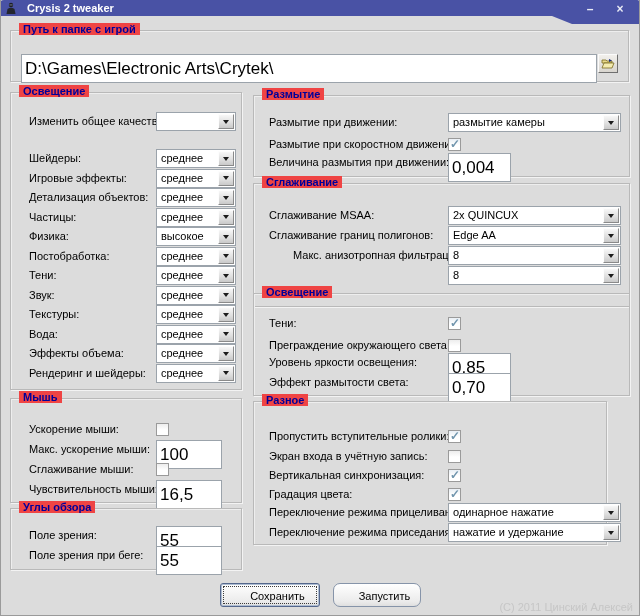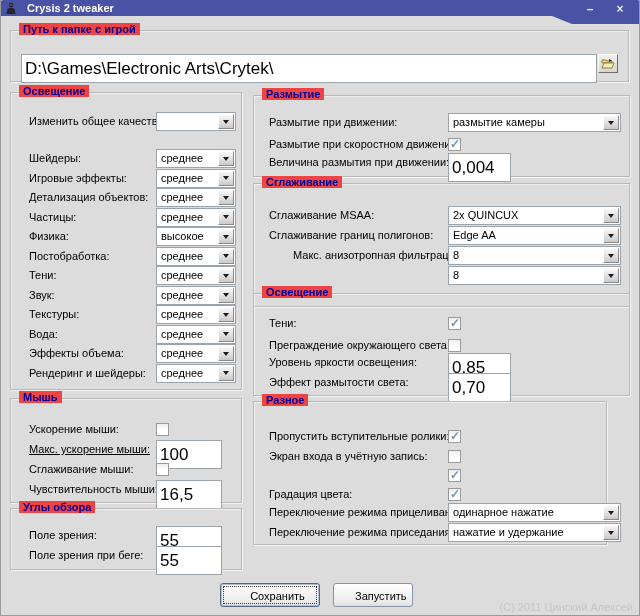--- a/index.html
+++ b/index.html
@@ -181,21 +181,21 @@
       </span>
   </div>
 </div>
 
 <div class="grp" style="left:10px;top:398px;width:232px;height:105px;">
   <span class="grp-title">Мышь</span>
 
   <span class="lbl" style="left:18px;top:21px;">Ускорение мыши:</span>
   <span class="cb" style="left:145px;top:24px;"></span>
 
-  <span class="lbl" style="left:18px;top:41px;text-decoration:underline;">Макс. ускорение мыши:</span>
+  <span class="lbl" style="left:18px;top:41px;">Макс. ускорение мыши:</span>
   <input class="txt" style="left: 145px; top: 41px; width: 66px;" value="100">
 
   <span class="lbl" style="left:18px;top:61px;">Сглаживание мыши:</span>
   <span class="cb" style="left:145px;top:64px;"></span>
 
   <span class="lbl" style="left:18px;top:81px;">Чувствительность мыши:</span>
   <input class="txt" style="left: 145px; top: 81px; width: 66px;" value="16,5">
 </div>
 
 <div class="grp" style="left:10px;top:508px;width:232px;height:62px;">
@@ -279,20 +279,21 @@
 
 <div class="grp" style="left:253px;top:401px;width:354px;height:144px;">
   <span class="grp-title">Разное</span>
 
   <span class="lbl" style="left:15px;top:25px;">Пропустить вступительные ролики:</span>
   <span class="cb checked" style="left:194px;top:28px;"></span>
 
   <span class="lbl" style="left:15px;top:45px;">Экран входа в учётную запись:</span>
   <span class="cb" style="left:194px;top:48px;"></span>
 
+  <span class="lbl" style="left:15px;top:64px;">Вертикальная синхронизация:</span>
   <span class="cb checked" style="left:194px;top:67px;"></span>
 
   <span class="lbl" style="left:15px;top:83px;">Градация цвета:</span>
   <span class="cb checked" style="left:194px;top:86px;"></span>
 
   <span class="lbl" style="left:15px;top:101px;">Переключение режима прицеливания:</span>
   <div class="combo" style="left:194px;top:101px;width:173px;">
     <span class="cval">одинарное нажатие</span>
     <span class="cbtn">
         <i class="arr"></i>
@@ -302,16 +303,16 @@
   <span class="lbl" style="left:15px;top:121px;">Переключение режима приседания:</span>
   <div class="combo" style="left:194px;top:121px;width:173px;">
     <span class="cval">нажатие и удержание</span>
     <span class="cbtn">
         <i class="arr"></i>
       </span>
   </div>
 </div>
 
 <button class="btn focused" style="left:220px;top:583px;width:100px;">Сохранить</button>
-<button class="btn" style="left:333px;top:583px;width:80px;">Запустить</button>
+<button class="btn" style="left:333px;top:583px;width:88px;border-radius:7px;">Запустить</button>
 <span class="copyright">(C) 2011 Цинский Алексей</span>
 
 <div class="window-frame"></div>
 
 </body></html>

